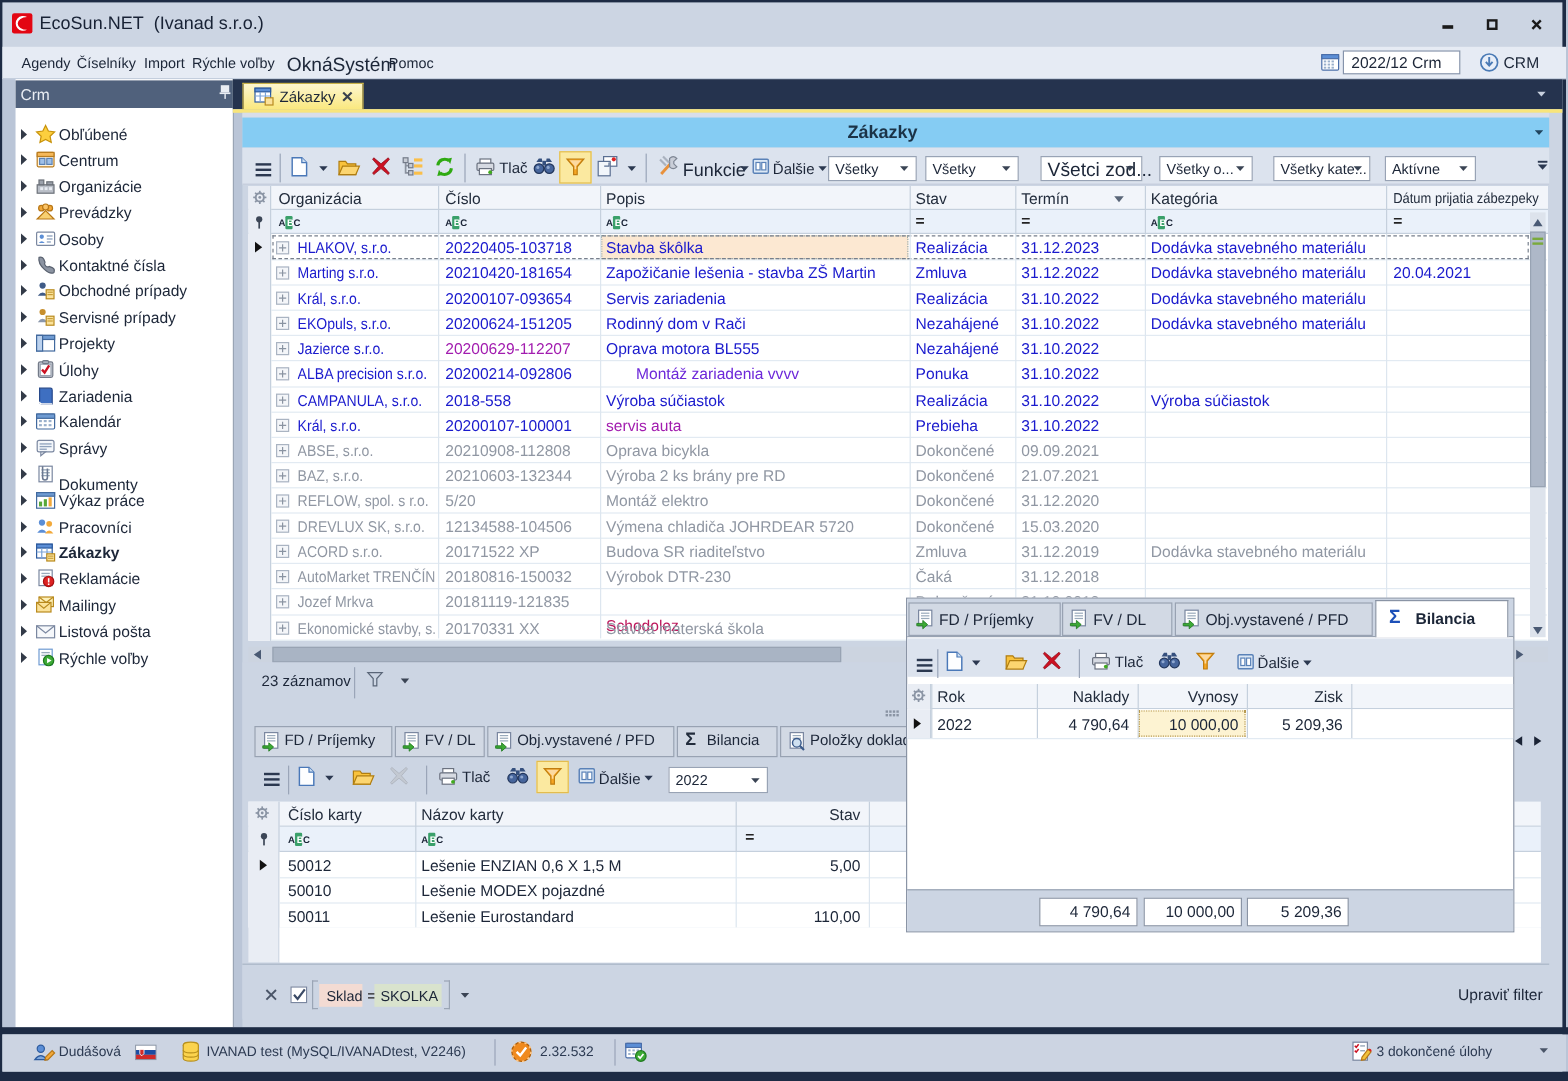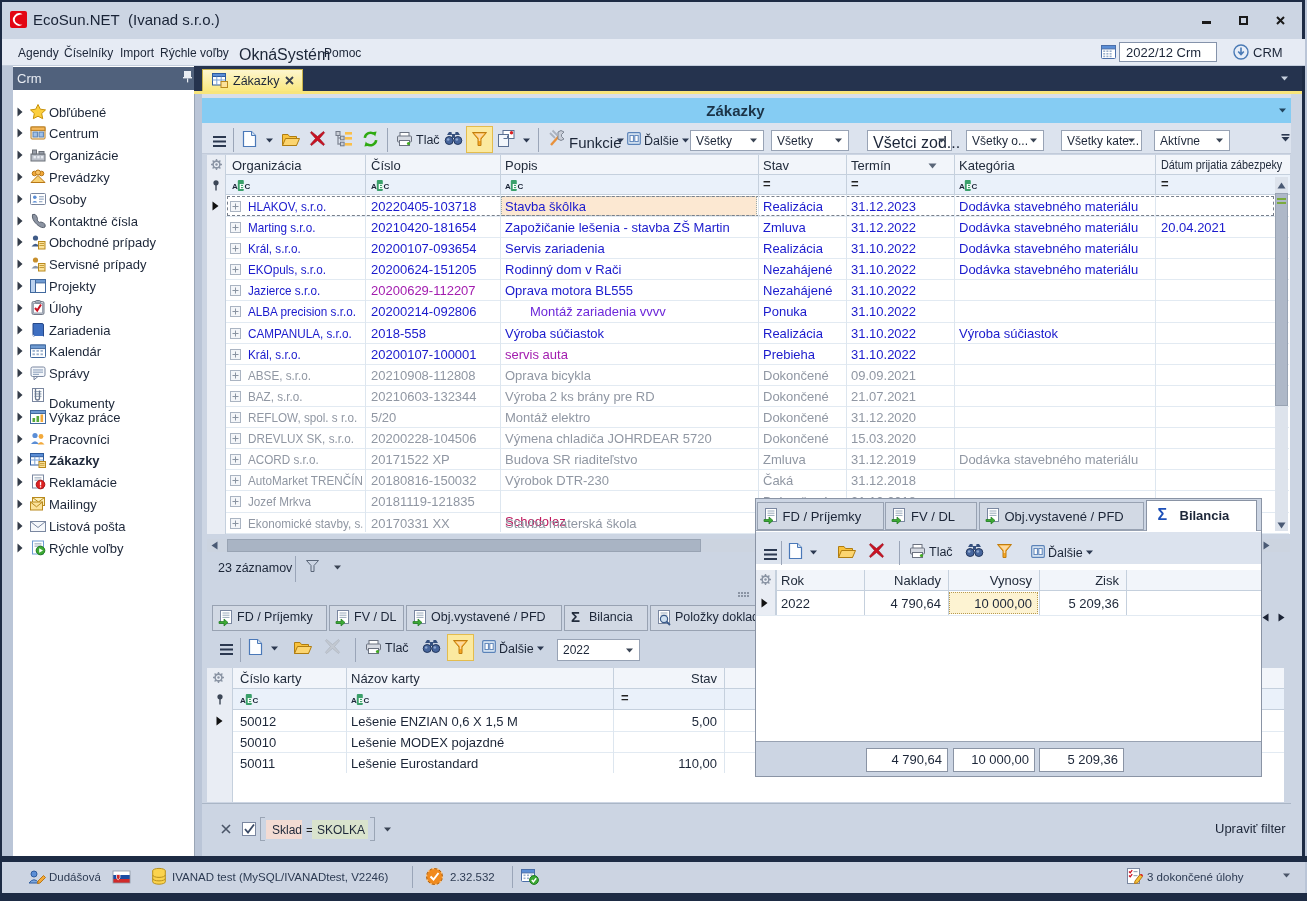--- a/index.html
+++ b/index.html
@@ -615,21 +615,21 @@
 <div class="t" style="left:505px;top:410px;color:#9097a3;">Montáž elektro</div>
 <div class="t" style="left:763px;top:410px;color:#9097a3;">Dokončené</div>
 <div class="t" style="left:851px;top:410px;color:#9097a3;">31.12.2020</div>
 <div class="t" style="left:959px;top:410px;color:#9097a3;"></div>
 <div style="left:226px;top:448px;width:1063px;height:1px;background:#e2eaf2;"></div>
 <div style="left:230px;top:433px;width:11px;height:11px;border:1px solid #aab4c2;background:#f4f6f9;"></div>
 <svg style="left:232px;top:435px" width="7" height="7" viewBox="0 0 7 7">
     <path d="M3.5 0.5 L3.5 6.5 M0.5 3.5 L6.5 3.5" stroke="#8a94a2" stroke-width="1"></path>
   </svg>
 <div class="t" style="left:248px;top:431px;color:#9097a3;width:127px;overflow:hidden;transform:scaleX(0.9);transform-origin:0 0;">DREVLUX SK, s.r.o.</div>
-<div class="t" style="left:371px;top:431px;color:#9097a3;">20200228-104506</div>
+<div class="t" style="left:371px;top:431px;color:#9097a3;">12134588-104506</div>
 <div class="t" style="left:505px;top:431px;color:#9097a3;">Výmena chladiča JOHRDEAR 5720</div>
 <div class="t" style="left:763px;top:431px;color:#9097a3;">Dokončené</div>
 <div class="t" style="left:851px;top:431px;color:#9097a3;">15.03.2020</div>
 <div class="t" style="left:959px;top:431px;color:#9097a3;"></div>
 <div style="left:226px;top:469px;width:1063px;height:1px;background:#e2eaf2;"></div>
 <div style="left:230px;top:454px;width:11px;height:11px;border:1px solid #aab4c2;background:#f4f6f9;"></div>
 <svg style="left:232px;top:456px" width="7" height="7" viewBox="0 0 7 7">
     <path d="M3.5 0.5 L3.5 6.5 M0.5 3.5 L6.5 3.5" stroke="#8a94a2" stroke-width="1"></path>
   </svg>
 <div class="t" style="left:248px;top:452px;color:#9097a3;width:127px;overflow:hidden;transform:scaleX(0.9);transform-origin:0 0;">ACORD s.r.o.</div>

